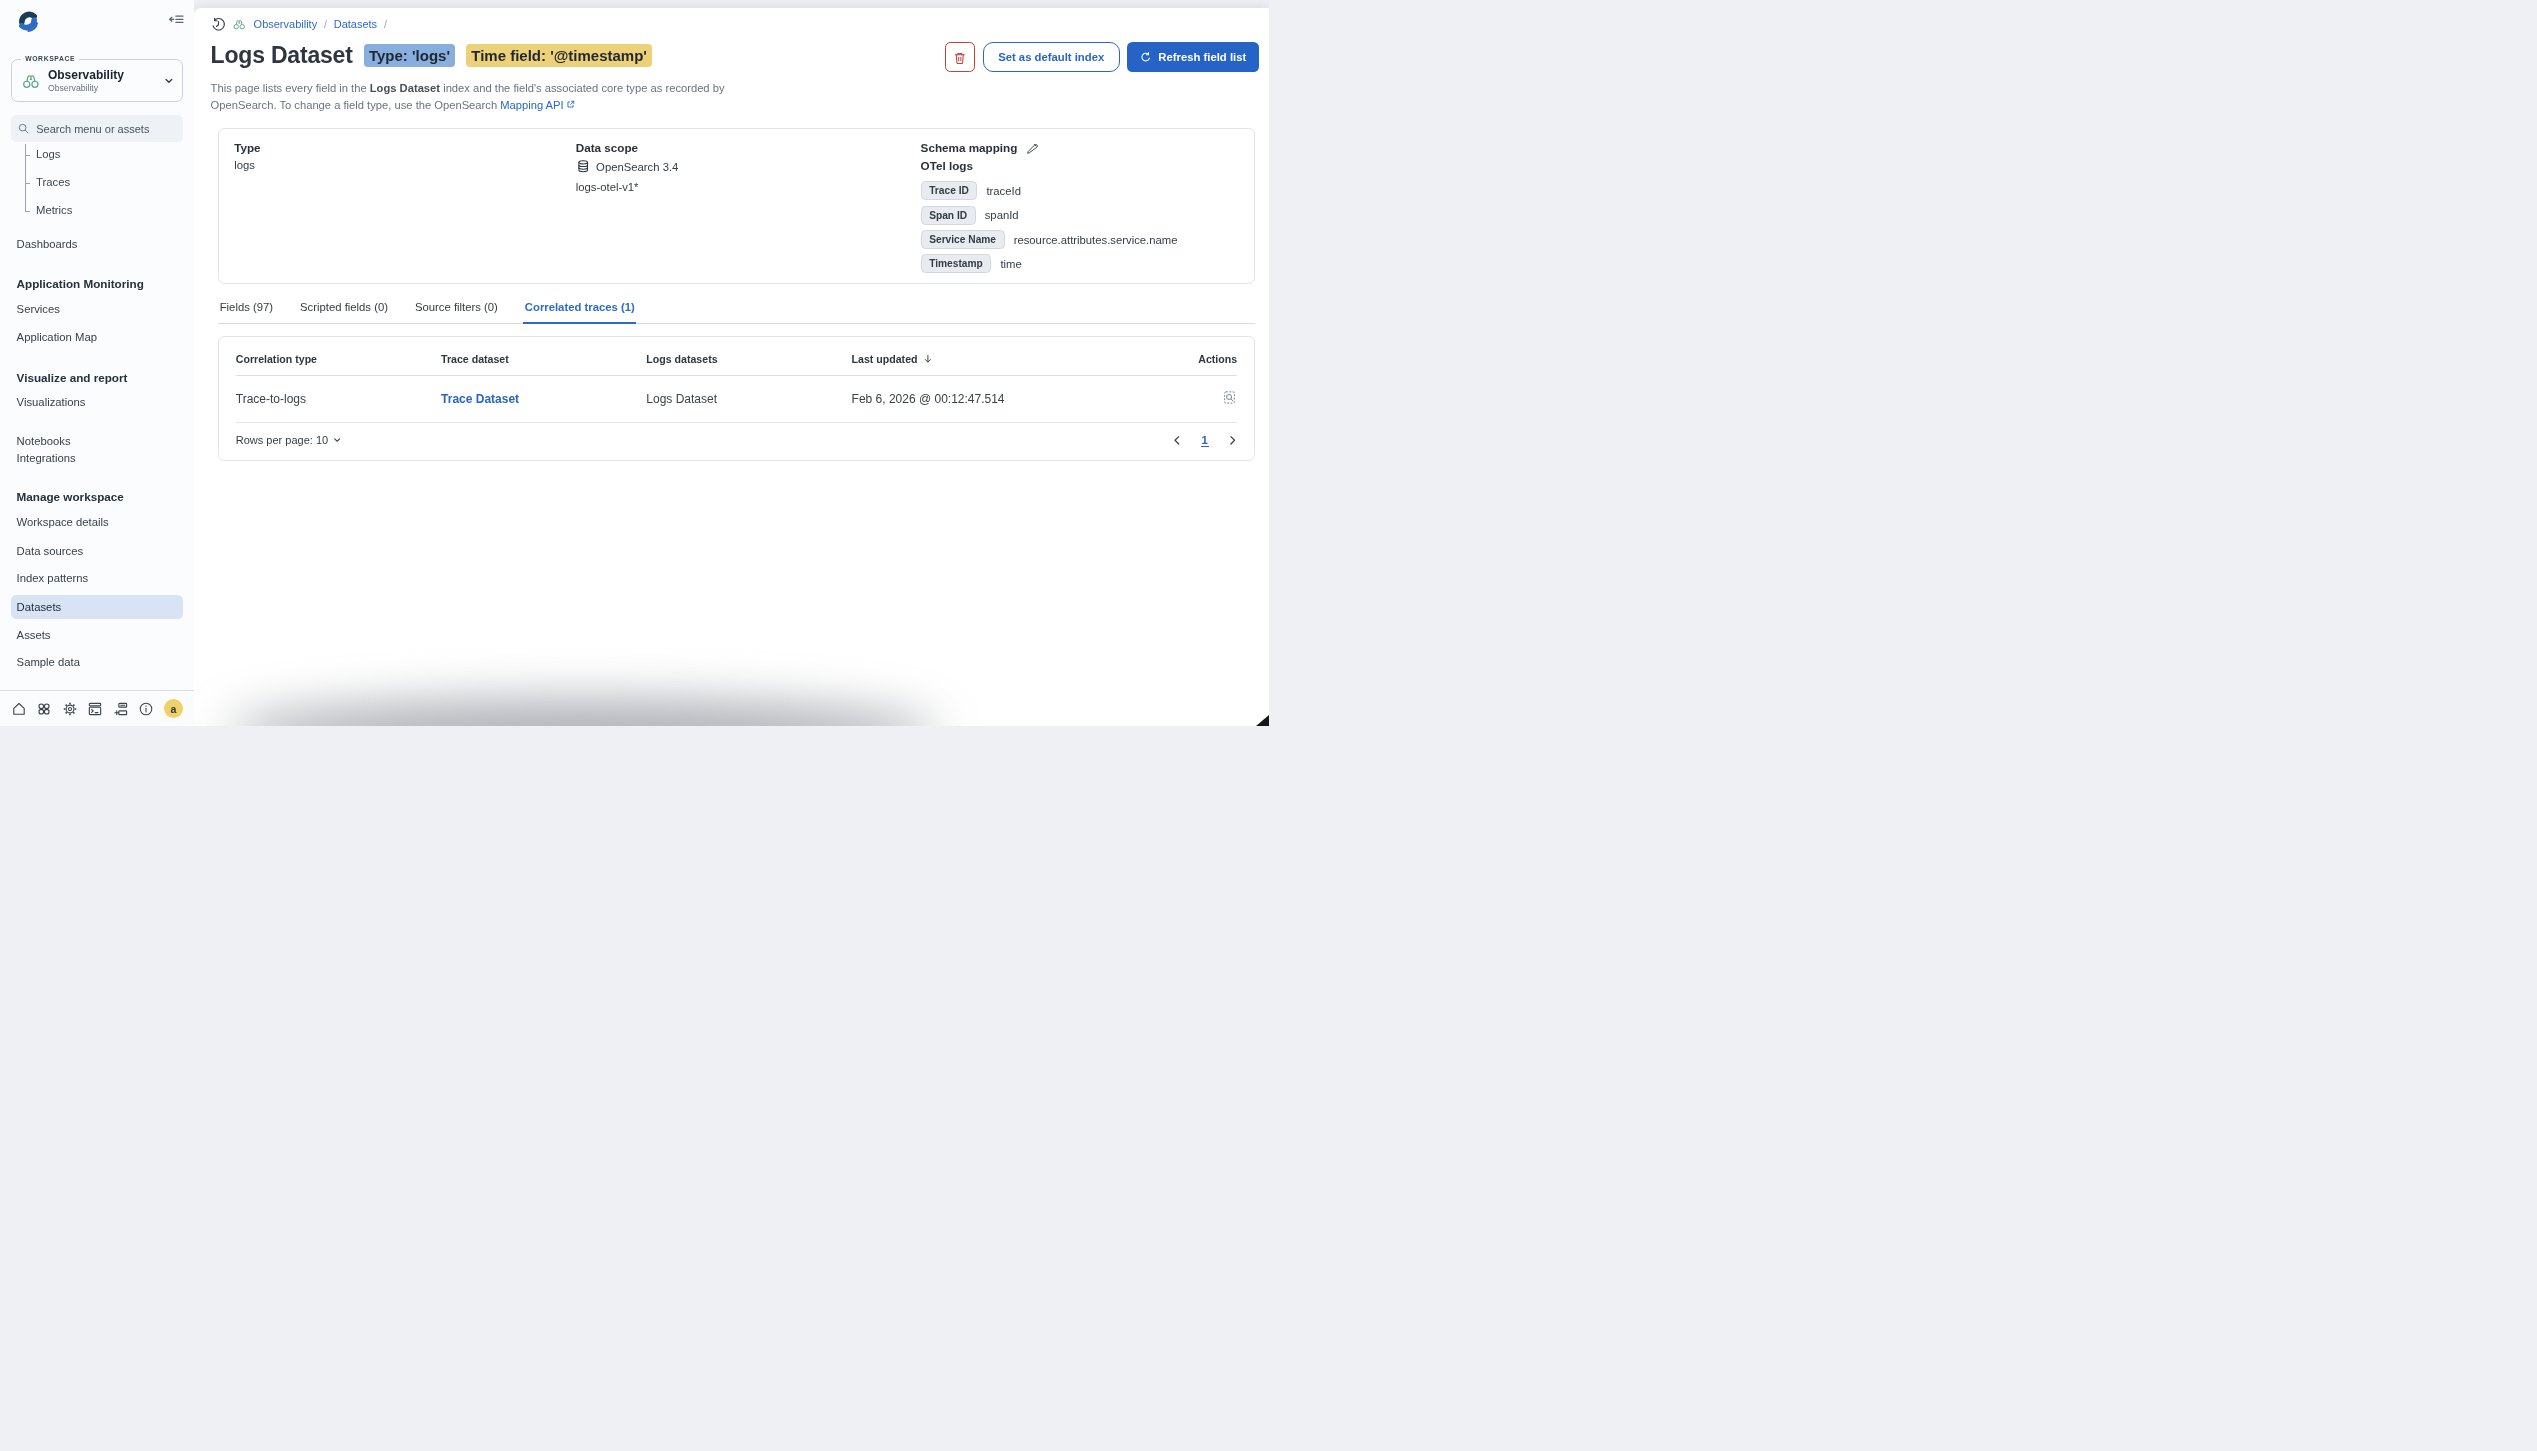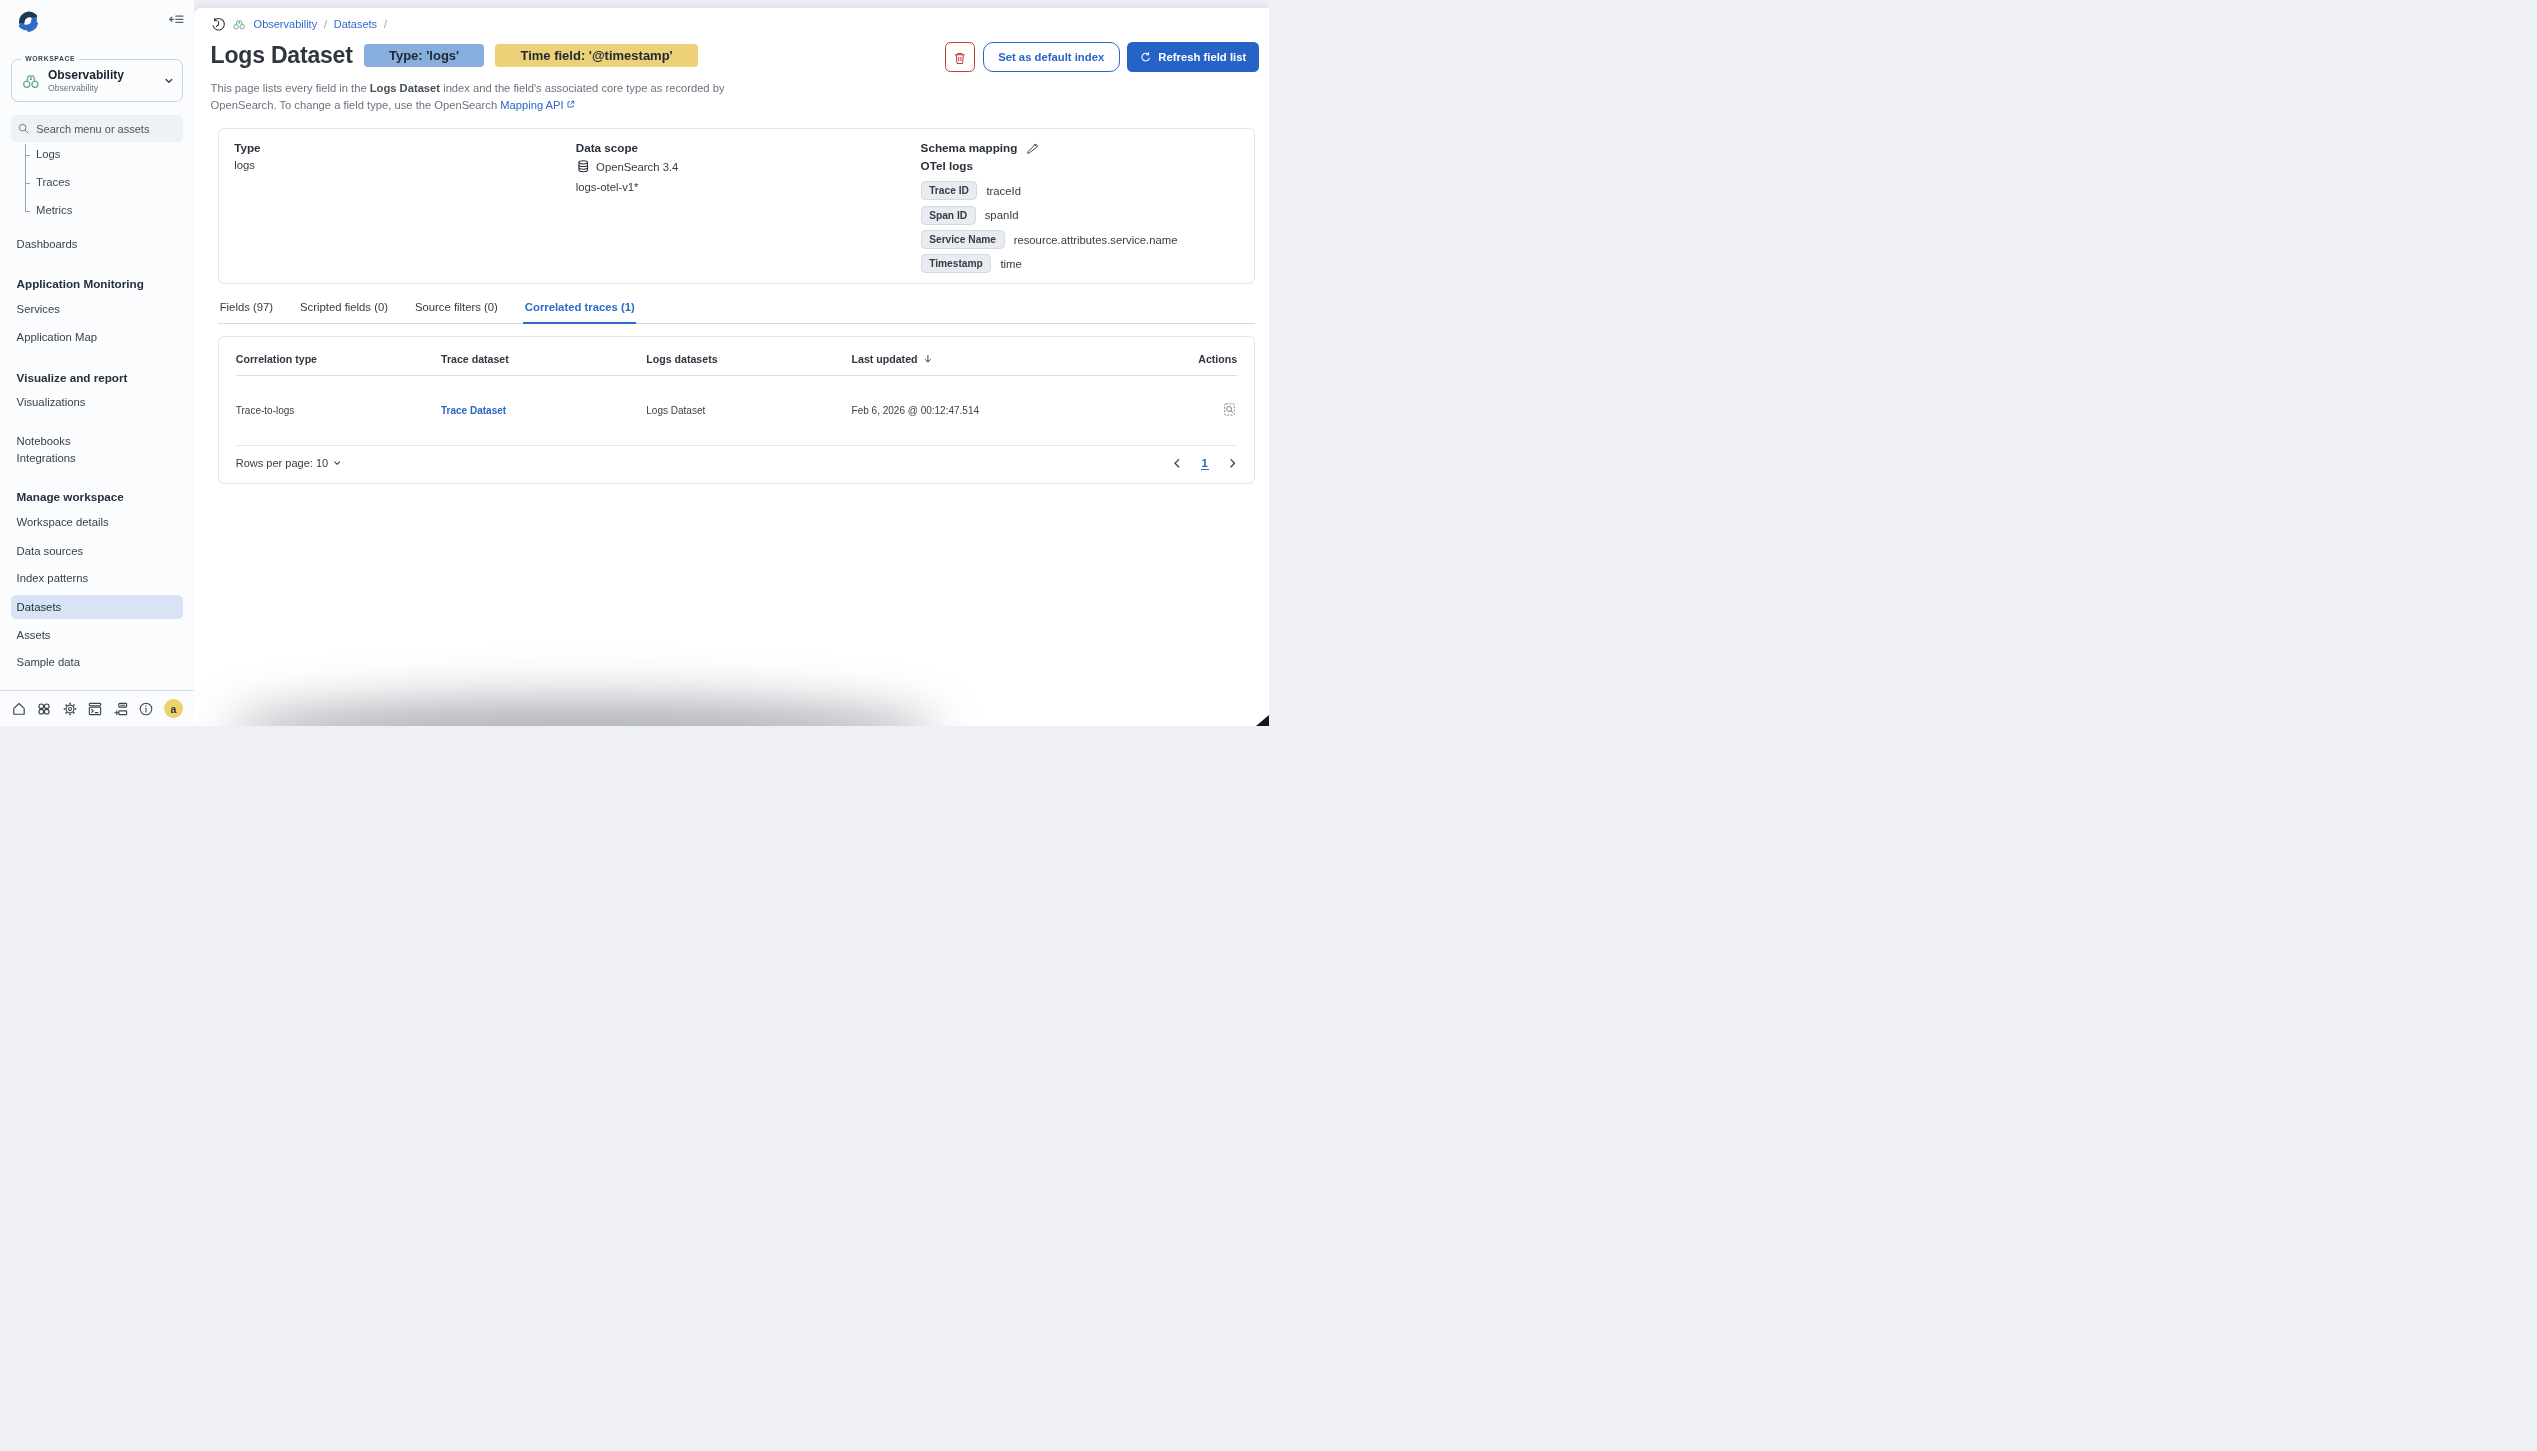--- a/index.html
+++ b/index.html
@@ -61,22 +61,22 @@
 
   .breadcrumb { display:flex; align-items:center; gap:6.8px; height:19.7px; }
   .breadcrumb .crumb { color:#306bca; font-size:11px; text-decoration:none; cursor:pointer; }
   .breadcrumb .sep { color:#9aa2ad; font-size:10.6px; }
   .history-ic { width:15px; height:15px; color:#333c46; cursor:pointer; }
   .crumb-binoc { width:14.4px; height:14.4px; }
 
   .header-row { display:flex; justify-content:space-between; align-items:flex-start; margin-top:8.3px; }
   .title-group { display:flex; align-items:center; gap:11.3px; }
   h1.page-title { font-size:23px; font-weight:800; color:#2e3640; letter-spacing:-0.2px; }
-  .badge { height:23px; padding:0 25px; border-radius:3.8px; display:flex; align-items:center;
-    font-size:13px; font-weight:700; color:#1e2732; }
+  .badge { height:23px; padding:0 5px; border-radius:3.8px; display:flex; align-items:center;
+    font-size:15px; font-weight:700; color:#1e2732; }
   .badge.type { background:#88aede; }
   .badge.time { background:#ecd178; }
 
   .action-group { display:flex; align-items:center; gap:7.6px; }
   .icon-btn-danger { width:30px; height:30px; border:0.8px solid #c43e33; border-radius:5.3px;
     background:#fff; color:#c43e33; display:flex; align-items:center; justify-content:center; cursor:pointer; }
   .btn-outline { height:30px; padding:0 14.4px; border:0.8px solid #2a66c5; border-radius:10px;
     background:#fff; color:#2a66c5; font-family:inherit; font-size:11.3px; font-weight:600; cursor:pointer; }
   .btn-primary { height:30px; padding:0 13px; border:none; border-radius:5.3px;
     background:#2564c6; color:#fff; font-family:inherit; font-size:11.3px; font-weight:600;
@@ -106,21 +106,21 @@
     margin-bottom:-0.8px; cursor:pointer; }
   .tab.active { color:#2d6bc9; font-weight:600; border-bottom-color:#2d6bc9; }
 
   .table-panel { margin:12px 4.5px 0 7.6px; border:0.8px solid #e0e5ec; border-radius:6px; padding:0 16.6px 3px; }
   table { width:100%; border-collapse:collapse; table-layout:fixed; }
   th { text-align:left; font-size:10.6px; font-weight:700; color:#2e3740;
     padding:16px 0 9.8px; border-bottom:0.8px solid #dadfe7; }
   th .th-inner { display:flex; align-items:center; gap:5.3px; }
   th.col-actions, td.col-actions { text-align:right; }
   .sort-ic { width:9.8px; height:9.8px; color:#39414b; }
-  td { font-size:10px; color:#39414b; padding:26px 0; border-bottom:0.8px solid #e4e8ee; }
+  td { font-size:12px; color:#39414b; padding:14px 0; border-bottom:0.8px solid #e4e8ee; }
   td a.ds-link { color:#2a65c4; font-weight:700; text-decoration:none; cursor:pointer; }
   .inspect-ic { width:15px; height:15px; color:#7d848e; display:inline-block; cursor:pointer; }
 
   .pagination-row { display:flex; align-items:center; justify-content:space-between; padding:10.6px 0 9.8px; }
   .rows-per-page { display:flex; align-items:center; gap:5.3px; font-size:11px; color:#343c46; cursor:pointer; }
   .rows-per-page svg { width:8.3px; height:8.3px; color:#343c46; }
   .pager { display:flex; align-items:center; gap:18px; }
   .pager .pg-chevron { width:10.6px; height:10.6px; color:#39414b; cursor:pointer; }
   .page-num { color:#2a65c4; font-weight:700; font-size:11.3px; border-bottom:1.5px solid #2a65c4; padding:0 0.8px 0.8px; cursor:pointer; }
 

